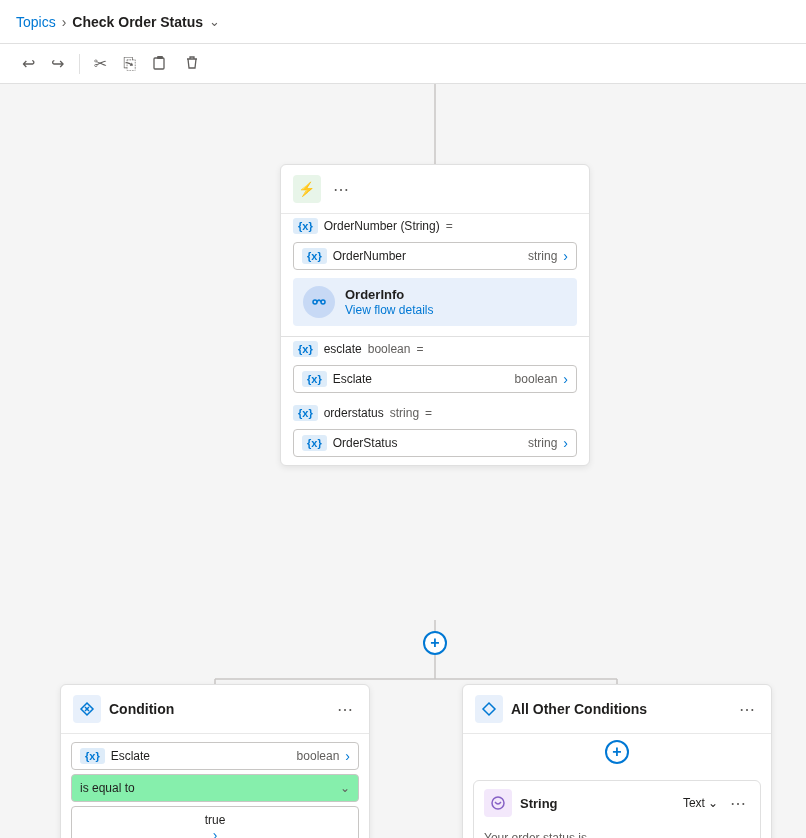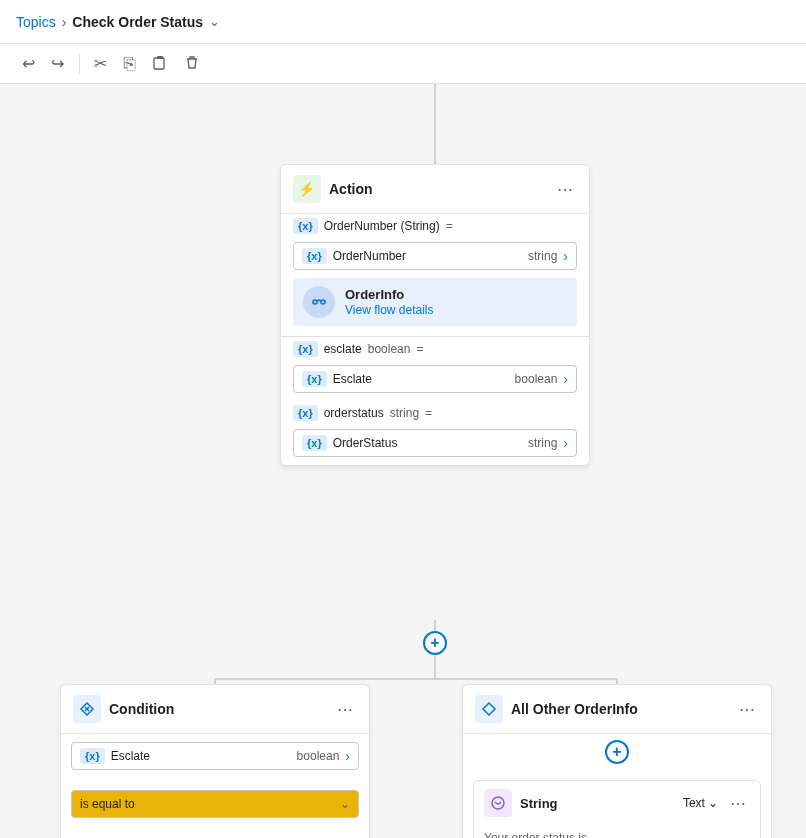--- a/index.html
+++ b/index.html
@@ -275,25 +275,25 @@
       border: 1px solid #c8c6c4;
       border-radius: 4px;
       padding: 5px 8px;
       background: #fff;
       gap: 6px;
     }
 
     .dropdown-row {
       display: flex;
       align-items: center;
-      margin: 20px 10px;
+      margin: 4px 10px;
       border: 1px solid #c8c6c4;
       border-radius: 4px;
       padding: 6px 8px;
-      background: #eab308;
+      background: #86efac;
       justify-content: space-between;
     }
     .dropdown-text {
       font-size: 12px;
       color: #201f1e;
     }
     .dropdown-chevron {
       color: #605e5c;
       font-size: 12px;
     }
@@ -439,21 +439,20 @@
     <line x1="435" y1="595" x2="617" y2="595" stroke="#c8c6c4" stroke-width="1.5"></line>
 
     <line x1="617" y1="595" x2="617" y2="603" stroke="#c8c6c4" stroke-width="1.5"></line>
   </svg>
 
   <div class="action-node">
     <div class="node-header">
       <div class="node-icon node-icon-green">
         <span>⚡</span>
       </div>
-      <span class="node-title">Action</span>
       <button class="node-menu-btn">⋯</button>
     </div>
 
     <div class="pa-input-row">
       <span class="var-badge">{x}</span>
       <span class="var-name">OrderNumber (String)</span>
       <span class="equals-sign">=</span>
     </div>
     <div class="param-row">
       <span class="var-badge">{x}</span>
@@ -541,21 +540,21 @@
 
   </div>
 
   <div class="aoc-node">
     <div class="node-header">
       <div class="node-icon node-icon-blue">
         <svg width="16" height="16" viewBox="0 0 16 16" fill="none">
           <path d="M2 8 L8 2 L14 8 L8 14 Z" stroke="#0078d4" stroke-width="1.5" fill="none"></path>
         </svg>
       </div>
-      <span class="node-title">All Other OrderInfo</span>
+      <span class="node-title">All Other Conditions</span>
       <button class="node-menu-btn">⋯</button>
     </div>
 
     <div class="aoc-plus-area">
       <div class="aoc-plus-btn">+</div>
     </div>
 
     <div class="message-node">
       <div class="message-header">
         <div class="message-icon">

